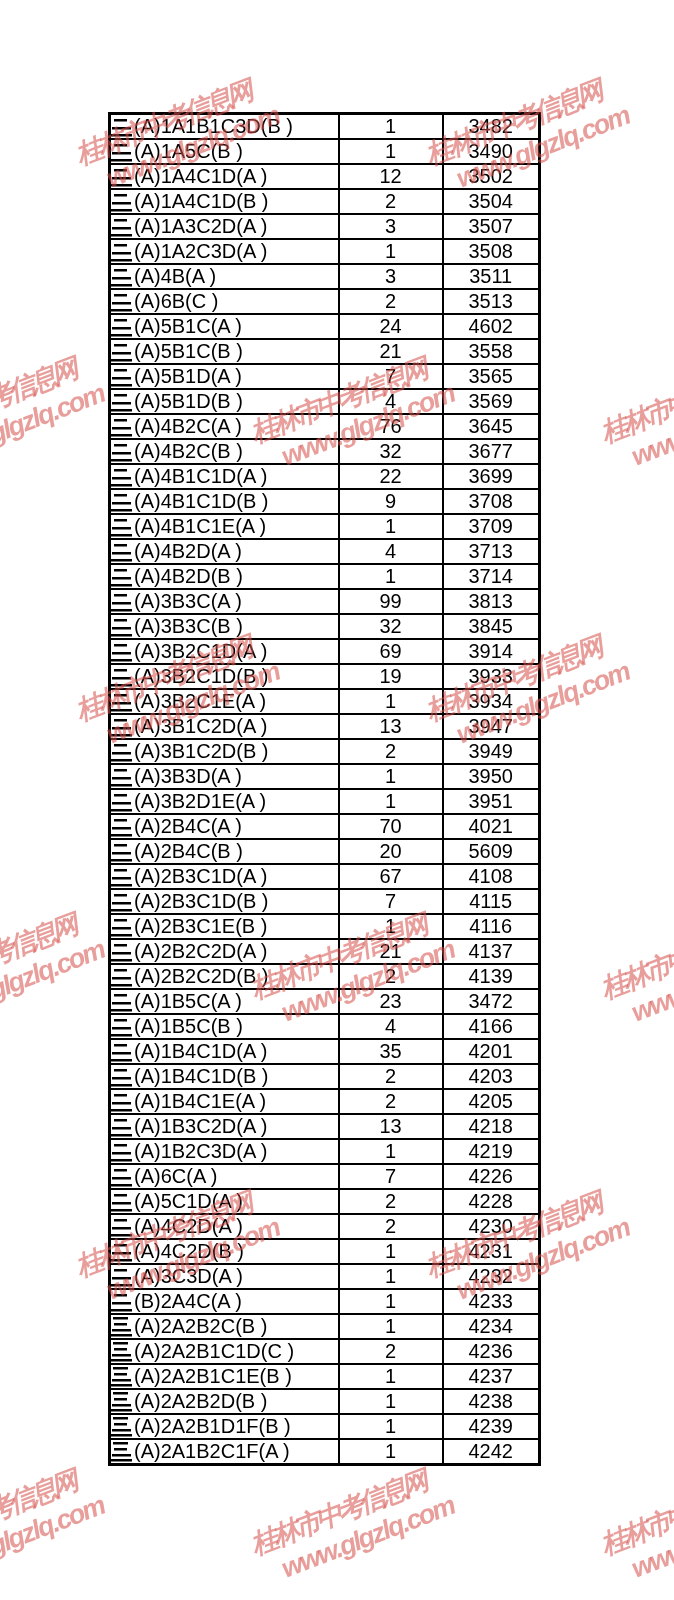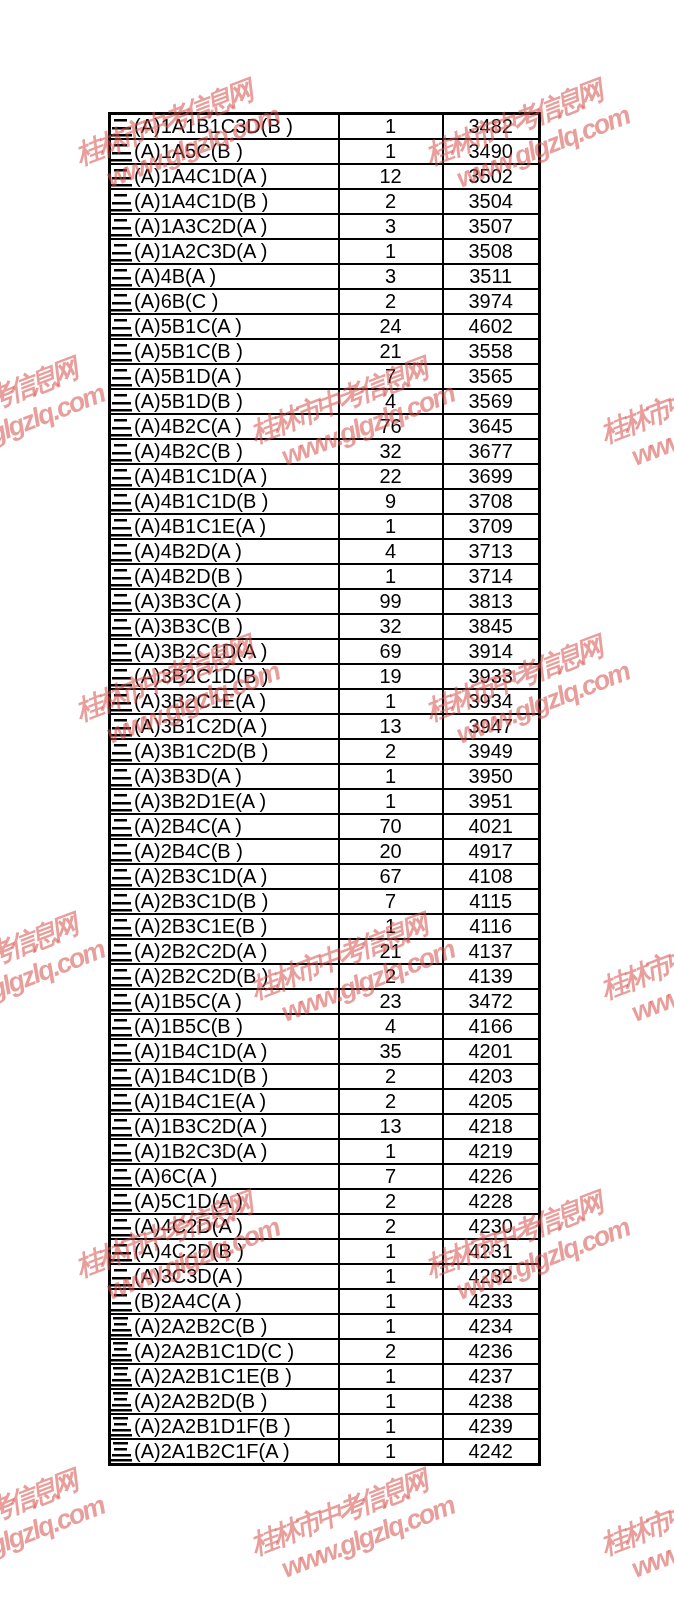--- a/index.html
+++ b/index.html
@@ -102,21 +102,21 @@
         <td class="rank-cell">3508</td>
       </tr>
       <tr>
         <td class="code-cell"><span class="hz hz2"></span><span>(A)4B(A )</span></td>
         <td class="count-cell">3</td>
         <td class="rank-cell">3511</td>
       </tr>
       <tr>
         <td class="code-cell"><span class="hz hz2"></span><span>(A)6B(C )</span></td>
         <td class="count-cell">2</td>
-        <td class="rank-cell">3974</td>
+        <td class="rank-cell">3513</td>
       </tr>
       <tr>
         <td class="code-cell"><span class="hz hz2"></span><span>(A)5B1C(A )</span></td>
         <td class="count-cell">24</td>
         <td class="rank-cell">4602</td>
       </tr>
       <tr>
         <td class="code-cell"><span class="hz hz2"></span><span>(A)5B1C(B )</span></td>
         <td class="count-cell">21</td>
         <td class="rank-cell">3558</td>
@@ -212,21 +212,21 @@
         <td class="rank-cell">3951</td>
       </tr>
       <tr>
         <td class="code-cell"><span class="hz hz2"></span><span>(A)2B4C(A )</span></td>
         <td class="count-cell">70</td>
         <td class="rank-cell">4021</td>
       </tr>
       <tr>
         <td class="code-cell"><span class="hz hz2"></span><span>(A)2B4C(B )</span></td>
         <td class="count-cell">20</td>
-        <td class="rank-cell">4917</td>
+        <td class="rank-cell">5609</td>
       </tr>
       <tr>
         <td class="code-cell"><span class="hz hz2"></span><span>(A)2B3C1D(A )</span></td>
         <td class="count-cell">67</td>
         <td class="rank-cell">4108</td>
       </tr>
       <tr>
         <td class="code-cell"><span class="hz hz2"></span><span>(A)2B3C1D(B )</span></td>
         <td class="count-cell">7</td>
         <td class="rank-cell">4115</td>

